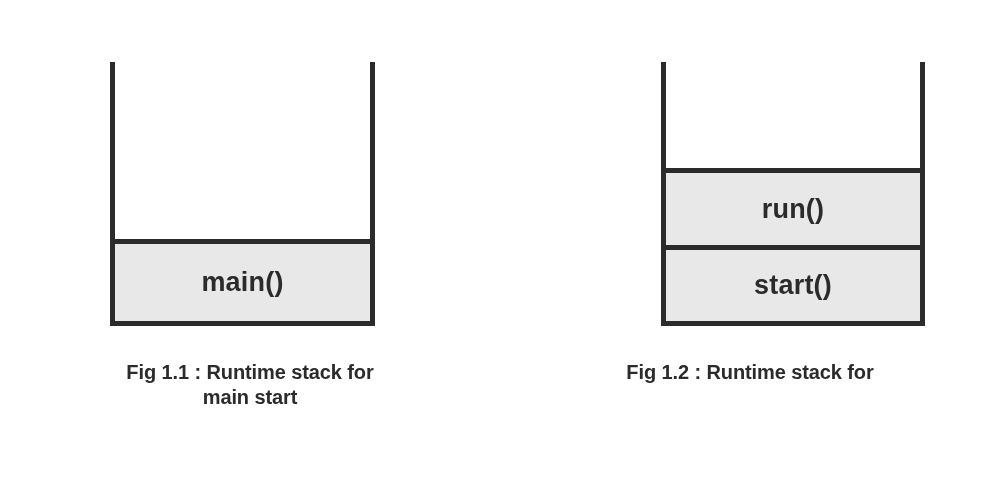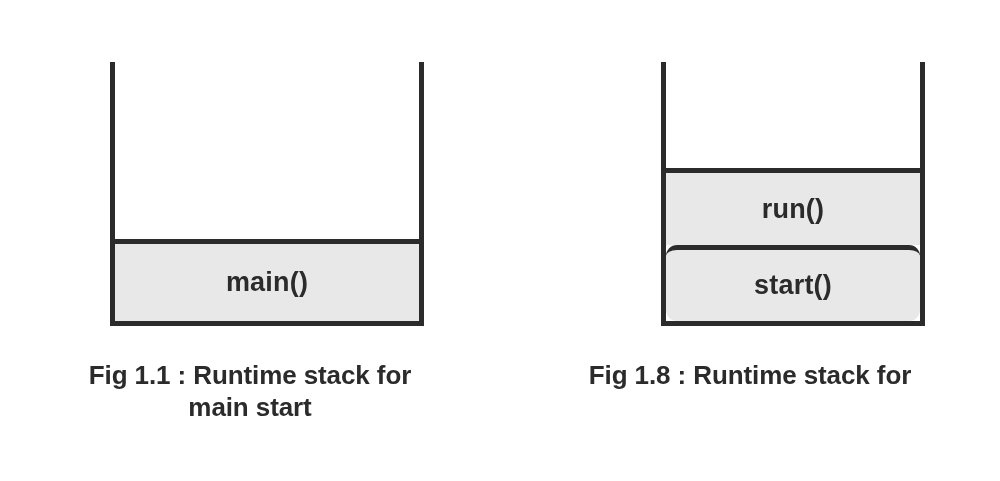--- a/index.html
+++ b/index.html
@@ -38,21 +38,21 @@
     box-sizing: border-box;
     border-left: 5px solid #2b2b2b;
     border-right: 5px solid #2b2b2b;
     border-bottom: 5px solid #2b2b2b;
     border-top: none;
     background: transparent;
     display: flex;
     flex-direction: column;
     justify-content: flex-end;
   }
-  .figure.fig-1 .stack { left: 110px; width: 314px; }
+  .figure.fig-1 .stack { left: 110px; width: 265px; }
   .figure.fig-2 .stack { left: 161px; width: 264px; }
 
   
   .stack-space {
     flex: 1 1 auto;
     background: transparent;
   }
 
   
   .frame {
@@ -68,29 +68,29 @@
     font-size: 27px;
     font-weight: bold;
     color: #2b2b2b;
     letter-spacing: 0.2px;
     line-height: 1;
     white-space: nowrap;
   }
 
   .frame.h-main  { height: 82px; }
   .frame.h-run   { height: 77px; }
-  .frame.h-start { height: 76px; border-radius: 11px; }
+  .frame.h-start { height: 76px; }
 
   
   .caption {
     position: absolute;
     top: 360px;
     width: 100%;
     text-align: center;
-    font-size: 26px;
+    font-size: 20px;
     font-weight: bold;
     color: #2b2b2b;
     line-height: 1.23;
     letter-spacing: -0.1px;
   }
   .caption .cap-line {
     display: block;
     white-space: nowrap;
   }
   .figure.fig-1 .caption { padding-right: 58px; }
@@ -130,18 +130,18 @@
         <span class="frame-label">run()</span>
       </div>
 
       <div class="frame h-start">
         <span class="frame-label">start()</span>
       </div>
 
     </div>
 
     <div class="caption">
-      <span class="cap-line">Fig 1.8 : Runtime stack for</span>
+      <span class="cap-line">Fig 1.2 : Runtime stack for</span>
     </div>
 
   </div>
 
 </div>
 
 </body></html>

